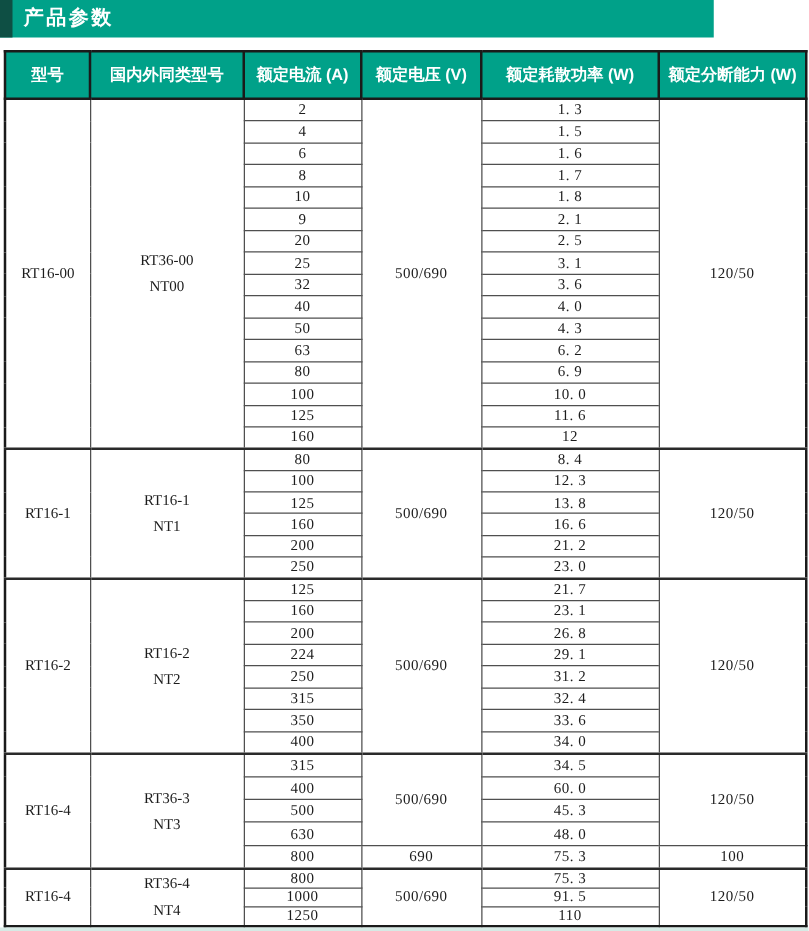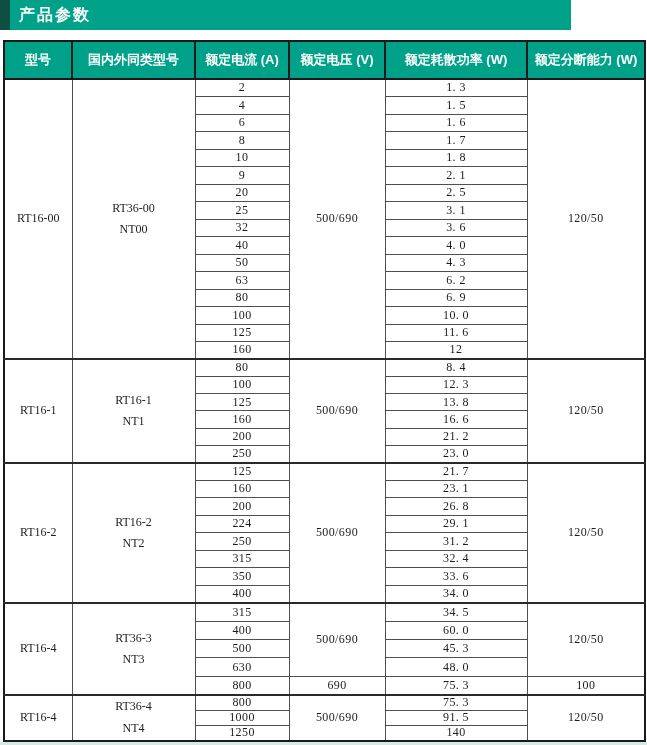--- a/index.html
+++ b/index.html
@@ -288,18 +288,18 @@
         <td rowspan="3" class="num">500/690</td>
         <td class="num">75. 3</td>
         <td rowspan="3" class="num">120/50</td>
       </tr>
       <tr class="b5">
         <td class="num">1000</td>
         <td class="num">91. 5</td>
       </tr>
       <tr class="b5">
         <td class="num">1250</td>
-        <td class="num">140</td>
+        <td class="num">110</td>
       </tr>
     </tbody>
 </table>
 
 <div class="bottom-strip"></div>
 
 </body></html>

